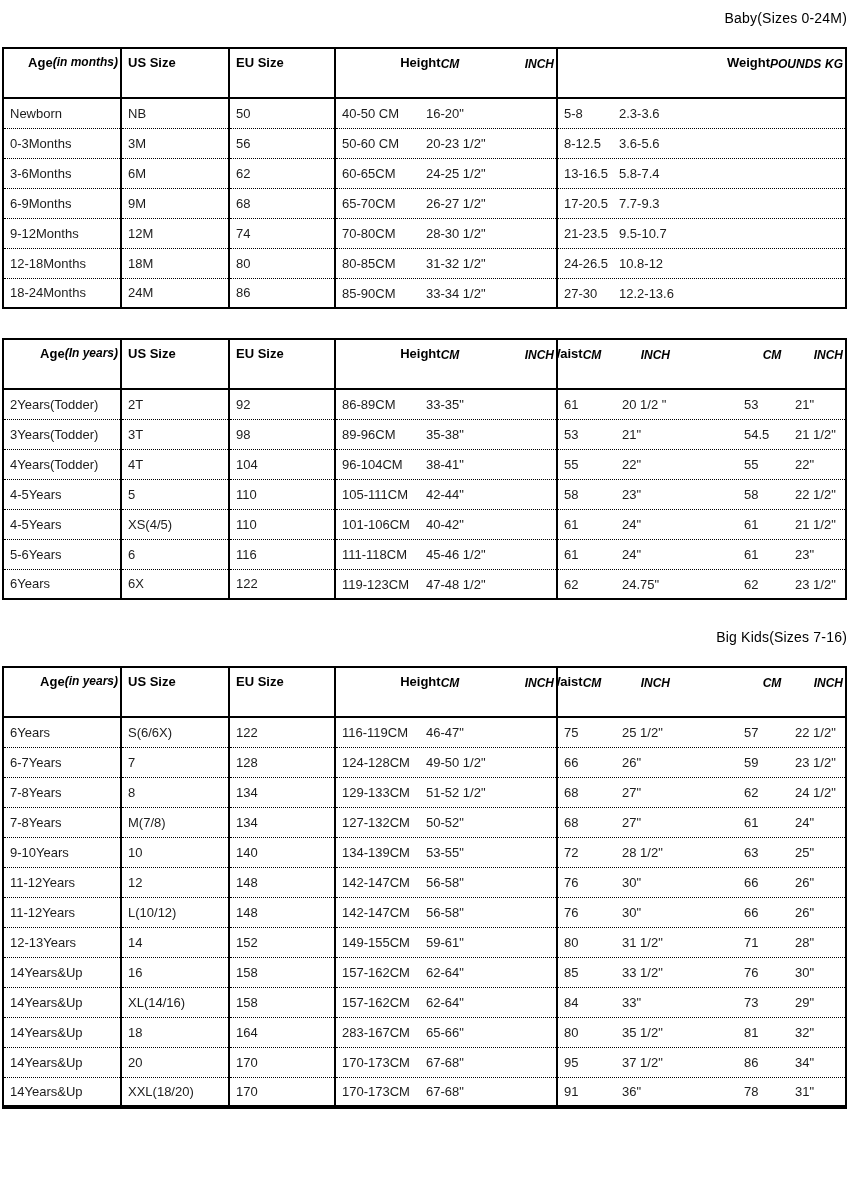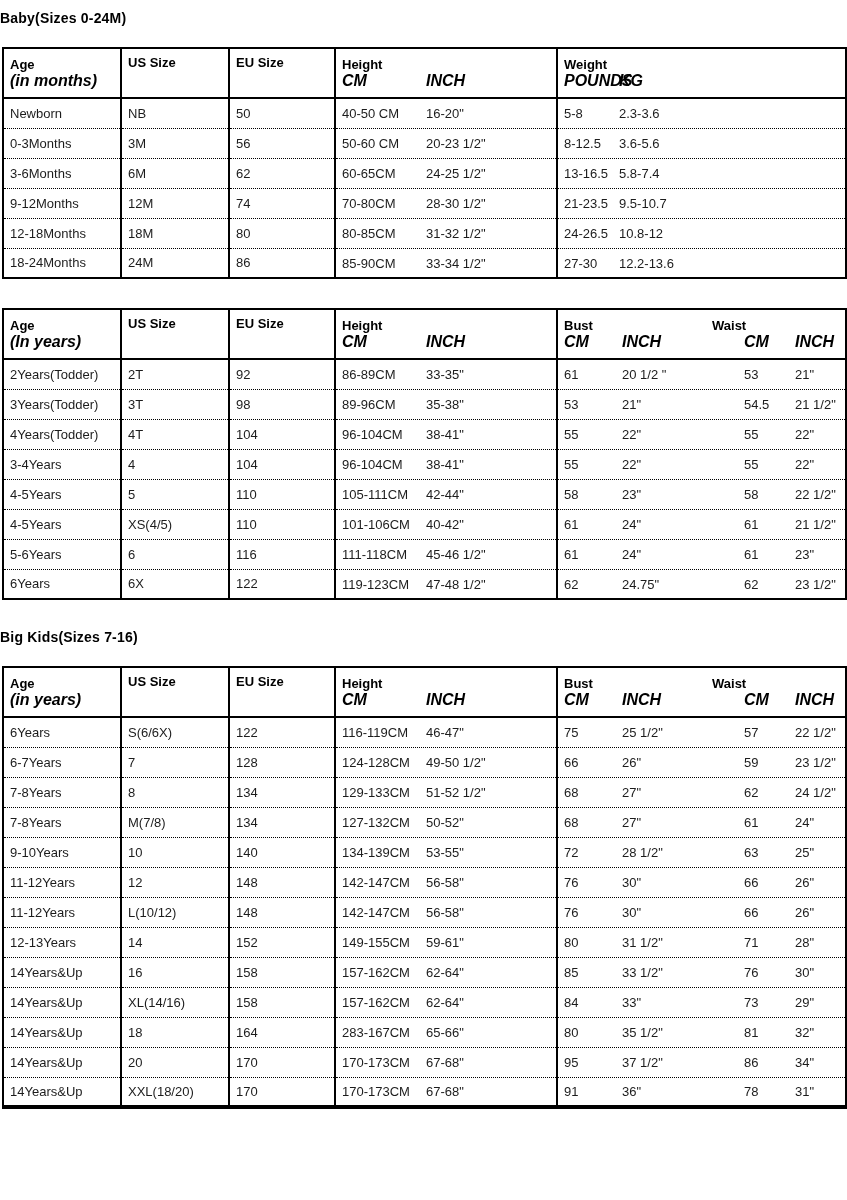--- a/index.html
+++ b/index.html
@@ -10,22 +10,22 @@
     background: #ffffff;
     color: #000000;
     font-family: "Liberation Sans", "DejaVu Sans", sans-serif;
     overflow: hidden;
   }
   .chart { margin: 0; }
   .chart + .chart { margin-top: 29px; }
   .chart-title {
     margin: 10px 0 21px 0;
     font-size: 14px;
-    font-weight: bold;
-    text-align: left;
+    font-weight: normal;
+    text-align: right;
     letter-spacing: 0.2px;
   }
   table.size-table {
     border-collapse: collapse;
     table-layout: fixed;
     width: 843px;
     margin-left: 2px;
     border: 2px solid #000;
   }
   table.size-table.thick-bottom { border-bottom-width: 4px; }
@@ -46,28 +46,28 @@
     height: 50px;
     vertical-align: top;
     border-bottom: 2px solid #000;
     font-size: 13px;
     font-weight: bold;
     padding-top: 6px;
     padding-bottom: 5px;
   }
   .th-inner {
     display: flex;
-    flex-direction: column;
-    justify-content: center;
+    flex-direction: row;
+    justify-content: flex-end;
     height: 100%;
   }
   .h-sub {
     font-style: italic;
     font-weight: bold;
-    font-size: 16px;
+    font-size: 12px;
   }
   tbody td {
     height: 30px;
     vertical-align: middle;
     font-size: 13px;
     color: #1c1c1c;
     font-weight: normal;
   }
   tbody tr + tr td { border-top: 1px dotted #000; }
   .sub { display: inline-block; vertical-align: middle; }
@@ -142,20 +142,27 @@
             <td><span class="sub w-lb">8-12.5</span><span class="sub">3.6-5.6</span></td>
           </tr>
           <tr>
             <td>3-6Months</td>
             <td>6M</td>
             <td>62</td>
             <td><span class="sub w-hcm">60-65CM</span><span class="sub">24-25 1/2"</span></td>
             <td><span class="sub w-lb">13-16.5</span><span class="sub">5.8-7.4</span></td>
           </tr>
           <tr>
+            <td>6-9Months</td>
+            <td>9M</td>
+            <td>68</td>
+            <td><span class="sub w-hcm">65-70CM</span><span class="sub">26-27 1/2"</span></td>
+            <td><span class="sub w-lb">17-20.5</span><span class="sub">7.7-9.3</span></td>
+          </tr>
+          <tr>
             <td>9-12Months</td>
             <td>12M</td>
             <td>74</td>
             <td><span class="sub w-hcm">70-80CM</span><span class="sub">28-30 1/2"</span></td>
             <td><span class="sub w-lb">21-23.5</span><span class="sub">9.5-10.7</span></td>
           </tr>
           <tr>
             <td>12-18Months</td>
             <td>18M</td>
             <td>80</td>
@@ -227,27 +234,20 @@
           <tr>
             <td>3Years(Todder)</td>
             <td>3T</td>
             <td>98</td>
             <td><span class="sub w-hcm">89-96CM</span><span class="sub">35-38"</span></td>
             <td><span class="sub w-bcm">53</span><span class="sub w-binch">21"</span><span class="sub w-wcm">54.5</span><span class="sub">21 1/2"</span></td>
           </tr>
           <tr>
             <td>4Years(Todder)</td>
             <td>4T</td>
-            <td>104</td>
-            <td><span class="sub w-hcm">96-104CM</span><span class="sub">38-41"</span></td>
-            <td><span class="sub w-bcm">55</span><span class="sub w-binch">22"</span><span class="sub w-wcm">55</span><span class="sub">22"</span></td>
-          </tr>
-          <tr>
-            <td>3-4Years</td>
-            <td>4</td>
             <td>104</td>
             <td><span class="sub w-hcm">96-104CM</span><span class="sub">38-41"</span></td>
             <td><span class="sub w-bcm">55</span><span class="sub w-binch">22"</span><span class="sub w-wcm">55</span><span class="sub">22"</span></td>
           </tr>
           <tr>
             <td>4-5Years</td>
             <td>5</td>
             <td>110</td>
             <td><span class="sub w-hcm">105-111CM</span><span class="sub">42-44"</span></td>
             <td><span class="sub w-bcm">58</span><span class="sub w-binch">23"</span><span class="sub w-wcm">58</span><span class="sub">22 1/2"</span></td>

